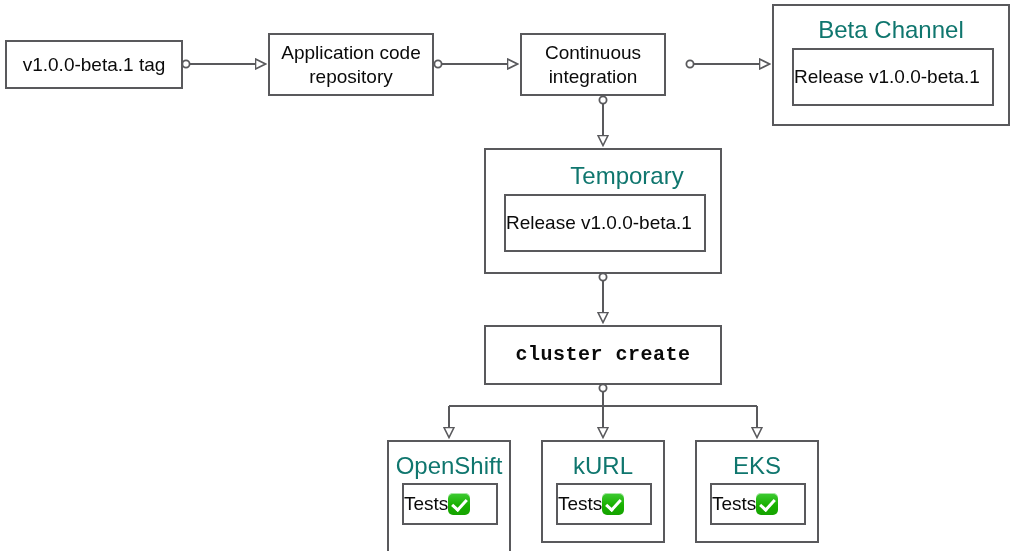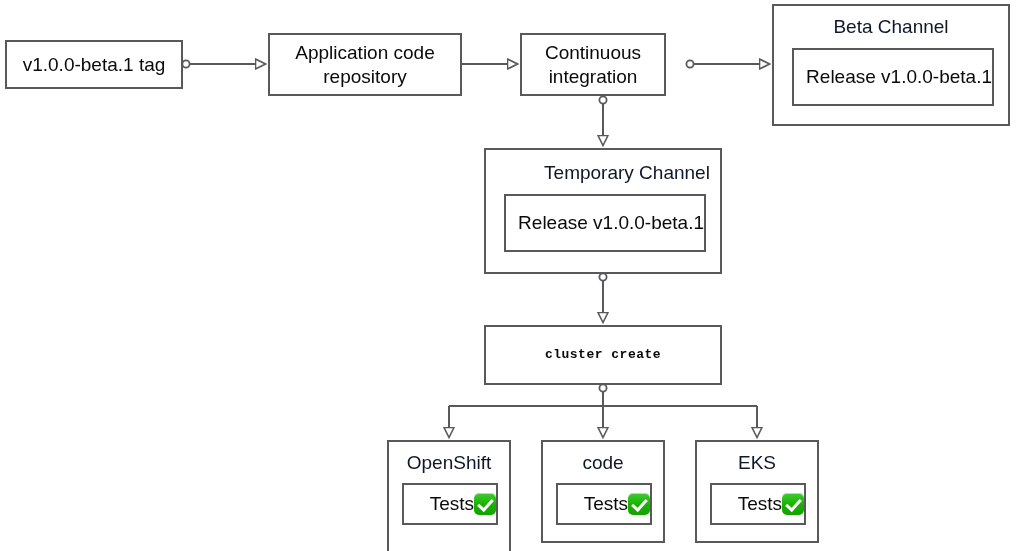--- a/index.html
+++ b/index.html
@@ -36,48 +36,48 @@
     justify-content: center;
     text-align: center;
     color: #0a0a0a;
     font-size: 19px;
     line-height: 1.22;
     z-index: 2;
   }
   .node.mono {
     font-family: "Liberation Mono", "DejaVu Sans Mono", monospace;
     font-weight: bold;
-    font-size: 13px;
+    font-size: 20px;
     letter-spacing: 0.5px;
   }
   
   .group {
     position: absolute;
     box-sizing: border-box;
     background: #ffffff;
     border: 2px solid #59595c;
     z-index: 2;
   }
   .group-title {
     position: absolute;
     left: 0;
     right: 0;
     text-align: center;
-    color: #0f172a;
-    font-size: 19px;
+    color: #0f766e;
+    font-size: 24px;
     line-height: 1.2;
   }
   .group-inner {
     position: absolute;
     box-sizing: border-box;
     background: #ffffff;
     border: 2px solid #59595c;
     display: flex;
     align-items: center;
-    justify-content: flex-end;
+    justify-content: flex-start;
     color: #0a0a0a;
     font-size: 19px;
     white-space: nowrap;
   }
   .tests-inner {
     gap: 0;
   }
   .check-icon {
     display: inline-block;
     width: 22px;
@@ -134,21 +134,21 @@
       <line x1="449" y1="406" x2="449" y2="437" marker-end="url(#arrowOpen)"></line>
       <line x1="603" y1="406" x2="603" y2="437" marker-end="url(#arrowOpen)"></line>
       <line x1="757" y1="406" x2="757" y2="437" marker-end="url(#arrowOpen)"></line>
     </g>
   </svg>
 
   <div class="node" style="left:5px; top:40px; width:178px; height:49px;">
     <span>v1.0.0-beta.1 tag</span>
   </div>
 
-  <div class="node" style="left:268px; top:33px; width:194px; height:63px; padding:0 0;">
+  <div class="node" style="left:268px; top:33px; width:166px; height:63px; padding:0 0;">
     <span>Application code repository</span>
   </div>
 
   <div class="node" style="left:520px; top:33px; width:146px; height:63px; padding:0 10px;">
     <span>Continuous integration</span>
   </div>
 
   <div class="group" style="left:772px; top:4px; width:238px; height:122px;">
     <div class="group-title" style="top:10px;">Beta Channel</div>
     <div class="group-inner" style="left:18px; top:42px; width:202px; height:58px;">
@@ -169,21 +169,21 @@
 
   <div class="group" style="left:387px; top:440px; width:124px; height:113px;">
     <div class="group-title" style="top:10px;">OpenShift</div>
     <div class="group-inner tests-inner" style="left:13px; top:41px; width:96px; height:42px;">
       <span>Tests</span>
       <span class="check-icon"></span>
     </div>
   </div>
 
   <div class="group" style="left:541px; top:440px; width:124px; height:103px;">
-    <div class="group-title" style="top:10px;">code</div>
+    <div class="group-title" style="top:10px;">kURL</div>
     <div class="group-inner tests-inner" style="left:13px; top:41px; width:96px; height:42px;">
       <span>Tests</span>
       <span class="check-icon"></span>
     </div>
   </div>
 
   <div class="group" style="left:695px; top:440px; width:124px; height:103px;">
     <div class="group-title" style="top:10px;">EKS</div>
     <div class="group-inner tests-inner" style="left:13px; top:41px; width:96px; height:42px;">
       <span>Tests</span>

